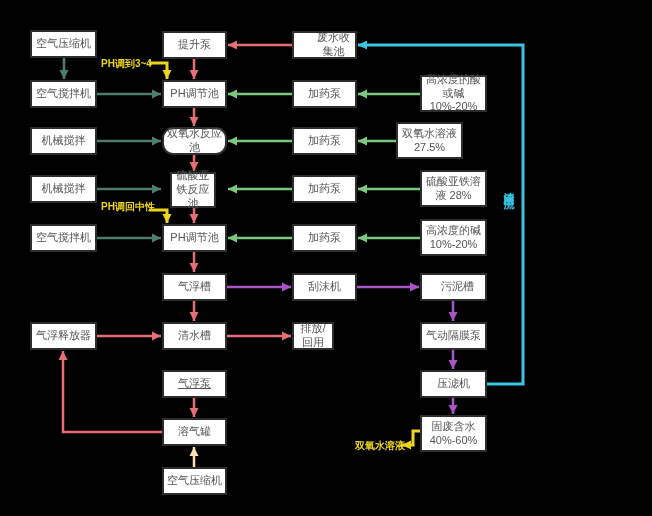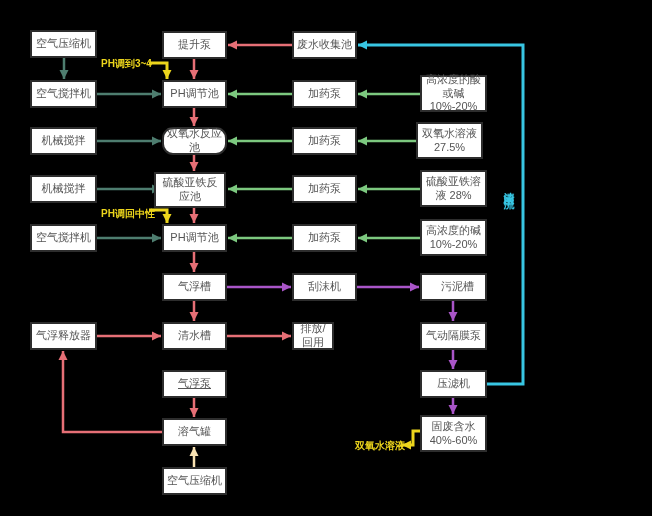--- a/index.html
+++ b/index.html
@@ -168,42 +168,42 @@
   <div id="nodes">
       <div class="node" style="left: 30px; top: 30px; width: 67px; height: 28px;">空气压缩机</div>
       <div class="node" style="left: 30px; top: 80px; width: 67px; height: 28px;">空气搅拌机</div>
       <div class="node" style="left: 30px; top: 127px; width: 67px; height: 28px;">机械搅拌</div>
       <div class="node" style="left: 30px; top: 175px; width: 67px; height: 28px;">机械搅拌</div>
       <div class="node" style="left: 30px; top: 224px; width: 67px; height: 28px;">空气搅拌机</div>
       <div class="node" style="left: 30px; top: 322px; width: 67px; height: 28px;">气浮释放器</div>
       <div class="node" style="left: 162px; top: 31px; width: 65px; height: 28px;">提升泵</div>
       <div class="node" style="left: 162px; top: 80px; width: 65px; height: 28px;">PH调节池</div>
       <div class="node" style="left: 162px; top: 127px; width: 65px; height: 28px; border-radius: 11px;">双氧水反应池</div>
-      <div class="node" style="left: 154px; top: 172px; width: 72px; height: 36px;">硫酸亚铁反应池</div>
+      <div class="node" style="left: 170px; top: 172px; width: 46px; height: 36px;">硫酸亚铁反应池</div>
       <div class="node" style="left: 162px; top: 224px; width: 65px; height: 28px;">PH调节池</div>
       <div class="node" style="left: 162px; top: 273px; width: 65px; height: 28px;">气浮槽</div>
       <div class="node" style="left: 162px; top: 322px; width: 65px; height: 28px;">清水槽</div>
       <div class="node" style="left: 162px; top: 370px; width: 65px; height: 28px; text-decoration: underline;">气浮泵</div>
       <div class="node" style="left: 162px; top: 418px; width: 65px; height: 28px;">溶气罐</div>
       <div class="node" style="left: 162px; top: 467px; width: 65px; height: 28px;">空气压缩机</div>
-      <div class="node" style="left: 292px; top: 31px; width: 65px; height: 28px;">废水收集池</div>
+      <div class="node" style="left: 292px; top: 31px; width: 65px; height: 28px; padding-left: 20px;">废水收集池</div>
       <div class="node" style="left: 292px; top: 80px; width: 65px; height: 28px;">加药泵</div>
       <div class="node" style="left: 292px; top: 127px; width: 65px; height: 28px;">加药泵</div>
       <div class="node" style="left: 292px; top: 175px; width: 65px; height: 28px;">加药泵</div>
       <div class="node" style="left: 292px; top: 224px; width: 65px; height: 28px;">加药泵</div>
       <div class="node" style="left: 292px; top: 273px; width: 65px; height: 28px;">刮沫机</div>
       <div class="node" style="left: 292px; top: 322px; width: 42px; height: 28px;">排放/回用</div>
       <div class="node" style="left: 420px; top: 75px; width: 67px; height: 37px;">高浓度的酸或碱10%-20%</div>
-      <div class="node" style="left: 416px; top: 122px; width: 67px; height: 37px;">双氧水溶液 27.5%</div>
+      <div class="node" style="left: 396px; top: 122px; width: 67px; height: 37px;">双氧水溶液 27.5%</div>
       <div class="node" style="left: 420px; top: 170px; width: 67px; height: 37px;">硫酸亚铁溶液 28%</div>
       <div class="node" style="left: 420px; top: 219px; width: 67px; height: 37px;">高浓度的碱 10%-20%</div>
       <div class="node" style="left: 420px; top: 273px; width: 67px; height: 28px; padding-left: 10px;">污泥槽</div>
       <div class="node" style="left: 420px; top: 322px; width: 67px; height: 28px;">气动隔膜泵</div>
       <div class="node" style="left: 420px; top: 370px; width: 67px; height: 28px;">压滤机</div>
       <div class="node" style="left: 420px; top: 415px; width: 67px; height: 37px;">固废含水 40%-60%</div>
     </div>
   <div id="labels">
       <div class="flabel" style="left: 101px; top: 57px; color: rgb(236, 213, 28);">PH调到3~4</div>
-      <div class="flabel" style="left: 101px; top: 207px; color: rgb(236, 213, 28);">PH调回中性</div>
+      <div class="flabel" style="left: 101px; top: 200px; color: rgb(236, 213, 28);">PH调回中性</div>
       <div class="flabel" style="left: 355px; top: 439px; color: rgb(236, 213, 28);">双氧水溶液</div>
       <div class="flabel vertical" style="left: 501px; top: 183px; color: rgb(56, 198, 227);">清水回流</div>
     </div>
 </div>
 
 </body></html>

